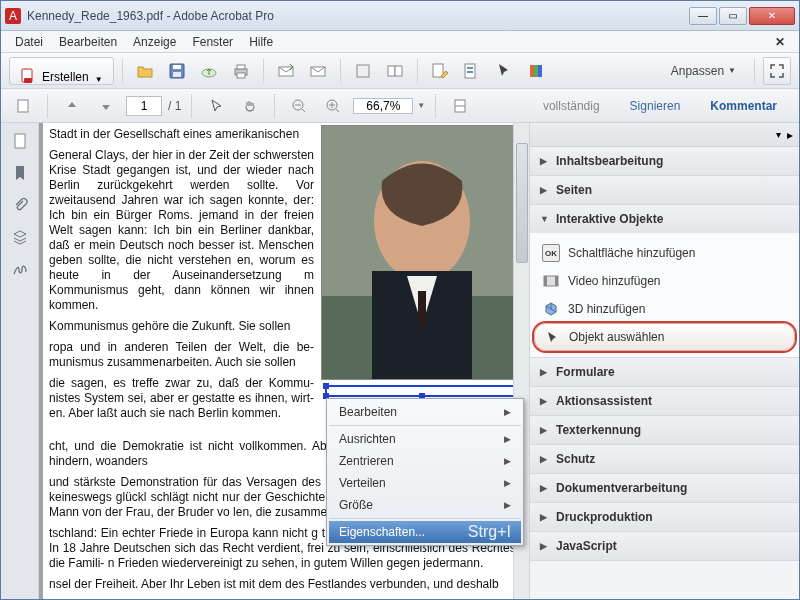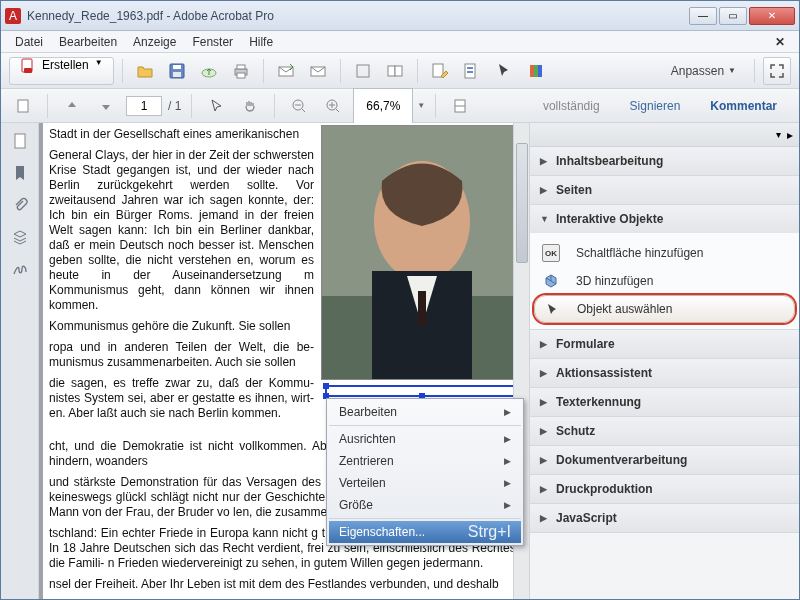--- a/index.html
+++ b/index.html
@@ -16,29 +16,29 @@
 
 
 .menubar { height: 22px; background: #f4f6f9; display: flex; align-items: center; padding: 0 6px; border-bottom: 1px solid #d0d5db; justify-content: flex-end; }
 .menubar span { padding: 2px 8px; color: #333; cursor: pointer; }
 .menubar .x { margin-left: auto; font-weight: bold; cursor: pointer; }
 
 
 .toolbar { height: 36px; background: linear-gradient(#f8f9fb,#e4e7ec); display: flex; align-items: center; padding: 0 8px; border-bottom: 1px solid #cfd4da; gap: 4px; }
 .tbtn { width: 28px; height: 28px; display: flex; align-items: center; justify-content: center; border: 1px solid transparent; border-radius: 3px; cursor: pointer; }
 .sep { width: 1px; height: 24px; background: #cfd4da; margin: 0 4px; }
-.create-btn { display: flex; align-items: flex-start; gap: 6px; padding: 0 10px; height: 28px; border: 1px solid #c5ccd5; border-radius: 3px; background: linear-gradient(#fff,#ebeef2); cursor: pointer; }
+.create-btn { display: flex; align-items: flex-end; gap: 6px; padding: 0 10px; height: 28px; border: 1px solid #c5ccd5; border-radius: 3px; background: linear-gradient(#fff,#ebeef2); cursor: pointer; }
 .create-btn .arrow { font-size: 8px; }
 .anpassen { margin-left: auto; padding: 0 10px; height: 26px; display: flex; align-items: center; gap: 4px; cursor: pointer; color: #444; }
 .fullbtn { width: 28px; height: 28px; border: 1px solid #c5ccd5; background: linear-gradient(#fff,#e6e9ed); display: flex; align-items: center; justify-content: center; border-radius: 2px; cursor: pointer; }
 
 .toolbar2 { height: 34px; background: linear-gradient(#f6f7f9,#e6e9ed); display: flex; align-items: center; padding: 0 8px; border-bottom: 1px solid #cfd4da; gap: 6px; }
 .pagein { width: 36px; height: 20px; border: 1px solid #b8c0ca; text-align: center; background: #fff; }
 .pagetotal { color: #555; }
-.zoomfld { width: 60px; height: 36px; border: 1px solid #b8c0ca; text-align: center; background: #fff; }
+.zoomfld { width: 60px; height: 16px; border: 1px solid #b8c0ca; text-align: center; background: #fff; }
 .right-tabs { margin-left: auto; display: flex; gap: 2px; height: 100%; align-items:center; }
 .right-tabs div { padding: 8px 14px; color: #3a6aa0; cursor: pointer; }
 .right-tabs div.sel { color: #2a5c9a; font-weight: 600; }
 
 
 .content { flex: 1; display: flex; overflow: hidden; }
 .leftstrip { width: 38px; background: #e3e6ea; border-right: 1px solid #cfd4da; display: flex; flex-direction: column; align-items: center; padding-top: 6px; gap: 8px; }
 .leftstrip .lbtn { width: 24px; height: 24px; display: flex; align-items: center; justify-content: center; color: #6a7482; cursor: pointer; }
 
 .docview { flex: 1; background: #9fa3a8; position: relative; overflow: hidden; }
@@ -61,21 +61,21 @@
 .ctxmenu hr { border:none; border-top:1px solid #cfd4da; margin:2px 0; }
 
 
 .rightpanel { width:270px; background:#f3f4f6; border-left:1px solid #cfd4da; display:flex; flex-direction:column; overflow:hidden; }
 .rightpanel .head { height:24px; background:linear-gradient(#eceef1,#dfe2e6); border-bottom:1px solid #cfd4da; display:flex; align-items:center; justify-content:flex-end; padding:0 6px; gap:6px; }
 .accordion { overflow-y:auto; }
 .acc-item { border-bottom:1px solid #d5d9de; }
 .acc-head { height:28px; display:flex; align-items:center; padding:0 10px; background:linear-gradient(#f0f1f4,#e3e5e9); cursor:pointer; gap:6px; font-weight:600; color:#333; }
 .acc-head .tri { font-size:9px; color:#555; display:inline-block; width:10px; }
 .acc-body { background:#fafbfc; padding:6px 4px; }
-.tool { height:28px; display:flex; align-items:center; gap:16px; padding:0 8px; cursor:pointer; color:#333; border-radius:2px; }
+.tool { height:28px; display:flex; align-items:center; gap:8px; padding:0 8px; cursor:pointer; color:#333; border-radius:2px; }
 .tool.highlighted { border:1px solid #c2b8b0; background:linear-gradient(#fff,#ece8e4); box-shadow:0 0 0 2px #d63b2a; border-radius:12px; }
 .ticon { width:18px; height:18px; display:flex; align-items:center; justify-content:center; font-size:13px; }
 
 
 svg { display:block; }
 </style>
 </head>
 <body>
 
 <div class="window">
@@ -379,20 +379,30 @@
           </div>
         <div class="acc-item">
           <div class="acc-head">
               <span class="tri">▼</span>
               <span>Interaktive Objekte</span>
             </div>
           <div class="acc-body">
             <div class="tool">
                 <span class="ticon" style="border:1px solid #888;background:#eee;font-size:8px;font-weight:bold;padding:1px 2px;border-radius:2px">OK</span>
                 <span>Schaltfläche hinzufügen</span>
+              </div>
+            <div class="tool">
+                <span class="ticon">
+                  <svg width="16" height="16">
+                    <rect x="1" y="3" width="14" height="10" fill="#dcdfe4" stroke="#888"></rect>
+                    <rect x="1" y="3" width="3" height="10" fill="#888"></rect>
+                    <rect x="12" y="3" width="3" height="10" fill="#888"></rect>
+                  </svg>
+                </span>
+                <span>Video hinzufügen</span>
               </div>
             <div class="tool">
                 <span class="ticon">
                   <svg width="16" height="16">
                     <path d="M8 2l5 3v6l-5 3-5-3V5z" fill="#8ab4e0" stroke="#4a6aa0"></path>
                     <path d="M8 2v6l5 3M8 8l-5-3" stroke="#4a6aa0" fill="none"></path>
                   </svg>
                 </span>
                 <span>3D hinzufügen</span>
               </div>

